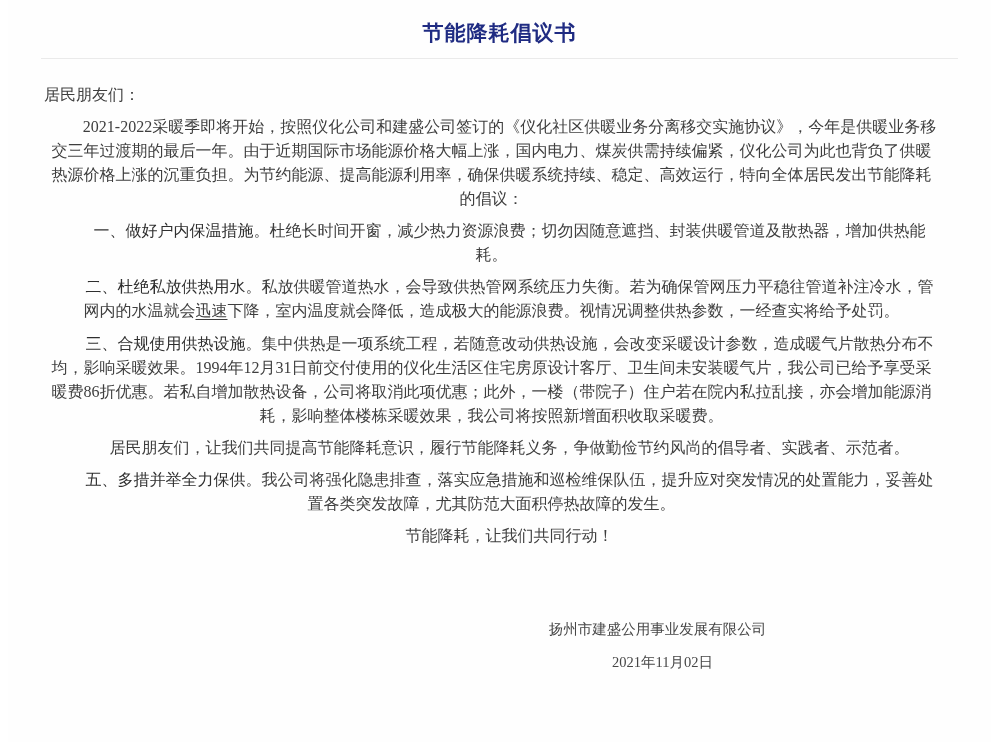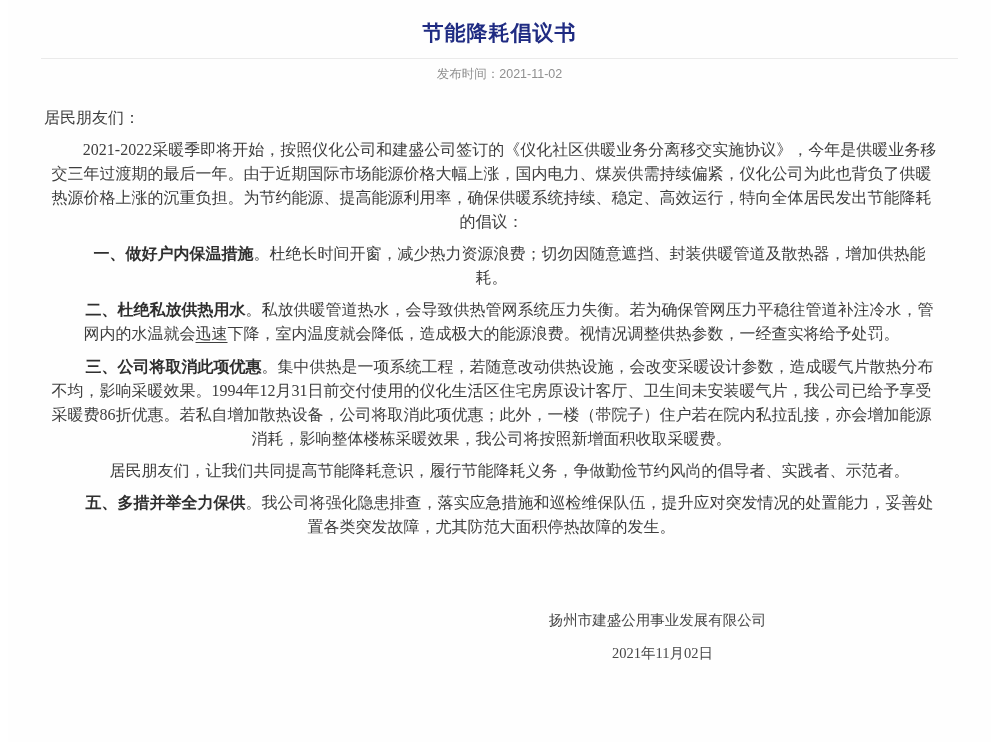--- a/index.html
+++ b/index.html
@@ -41,21 +41,21 @@
   }
   .doc-body { margin-top: 24px; }
   .para {
     margin: 0 16px 8px 0;
     font-size: 16px;
     line-height: 24px;
     text-align: left;
     word-break: break-all;
   }
   .para.indent { text-indent: 36px; text-align: center; }
-  .seg-bold { font-weight: 700; color: #2f2f2f; }
+  .seg-bold { font-weight: 400; color: #2f2f2f; }
   .seg-underline { text-decoration: underline; text-underline-offset: 3px; font-family: Liberation Mono, monospace; }
   .sig-company {
     margin-top: 70px;
     text-align: center;
     transform: translateX(158px);
     font-size: 14.5px;
     line-height: 22px;
     color: #464646;
   }
   .sig-date {
@@ -66,25 +66,25 @@
     line-height: 22px;
     color: #464646;
   }
 </style>
 </head>
 <body>
 
 <div class="page">
   <h1 class="page-title">节能降耗倡议书</h1>
   <div class="title-divider"></div>
-  <div class="publish-meta">发布时间：2021-11-02</div>
   <div class="doc-body" id="doc-body">
       <p class="para"><span>居民朋友们：</span></p>
       <p class="para indent"><span>2021-2022采暖季即将开始，按照仪化公司和建盛公司签订的《仪化社区供暖业务分离移交实施协议》，今年是供暖业务移交三年过渡期的最后一年。由于近期国际市场能源价格大幅上涨，国内电力、煤炭供需持续偏紧，仪化公司为此也背负了供暖热源价格上涨的沉重负担。为节约能源、提高能源利用率，确保供暖系统持续、稳定、高效运行，特向全体居民发出节能降耗的倡议：</span></p>
       <p class="para indent"><span class="seg-bold">一、做好户内保温措施</span><span>。杜绝长时间开窗，减少热力资源浪费；切勿因随意遮挡、封装供暖管道及散热器，增加供热能耗。</span></p>
       <p class="para indent"><span class="seg-bold">二、杜绝私放供热用水</span><span>。私放供暖管道热水，会导致供热管网系统压力失衡。若为确保管网压力平稳往管道补注冷水，管网内的水温就会</span><span class="seg-underline">迅速</span><span>下降，室内温度就会降低，造成极大的能源浪费。视情况调整供热参数，一经查实将给予处罚。</span></p>
-      <p class="para indent"><span class="seg-bold">三、公司将取消此项优惠</span><span>。集中供热是一项系统工程，若随意改动供热设施，会改变采暖设计参数，造成暖气片散热分布不均，影响采暖效果。1994年12月31日前交付使用的仪化生活区住宅房原设计客厅、卫生间未安装暖气片，我公司已给予享受采暖费86折优惠。若私自增加散热设备，公司将取消此项优惠；此外，一楼（带院子）住户若在院内私拉乱接，亦会增加能源消耗，影响整体楼栋采暖效果，我公司将按照新增面积收取采暖费。</span></p>
+      <p class="para indent"><span class="seg-bold">三、合规使用供热设施</span><span>。集中供热是一项系统工程，若随意改动供热设施，会改变采暖设计参数，造成暖气片散热分布不均，影响采暖效果。1994年12月31日前交付使用的仪化生活区住宅房原设计客厅、卫生间未安装暖气片，我公司已给予享受采暖费86折优惠。若私自增加散热设备，公司将取消此项优惠；此外，一楼（带院子）住户若在院内私拉乱接，亦会增加能源消耗，影响整体楼栋采暖效果，我公司将按照新增面积收取采暖费。</span></p>
       <p class="para indent"><span>居民朋友们，让我们共同提高节能降耗意识，履行节能降耗义务，争做勤俭节约风尚的倡导者、实践者、示范者。</span></p>
       <p class="para indent"><span class="seg-bold">五、多措并举全力保供</span><span>。我公司将强化隐患排查，落实应急措施和巡检维保队伍，提升应对突发情况的处置能力，妥善处置各类突发故障，尤其防范大面积停热故障的发生。</span></p>
+      <p class="para indent"><span>节能降耗，让我们共同行动！</span></p>
     </div>
   <div class="sig-company">扬州市建盛公用事业发展有限公司</div>
   <div class="sig-date">2021年11月02日</div>
 </div>
 
 </body></html>

